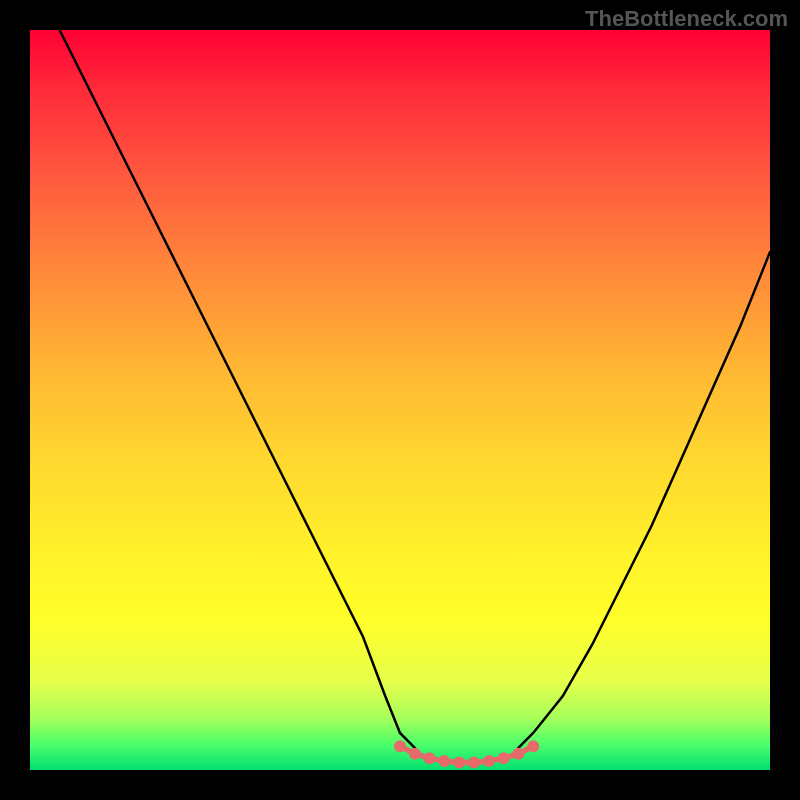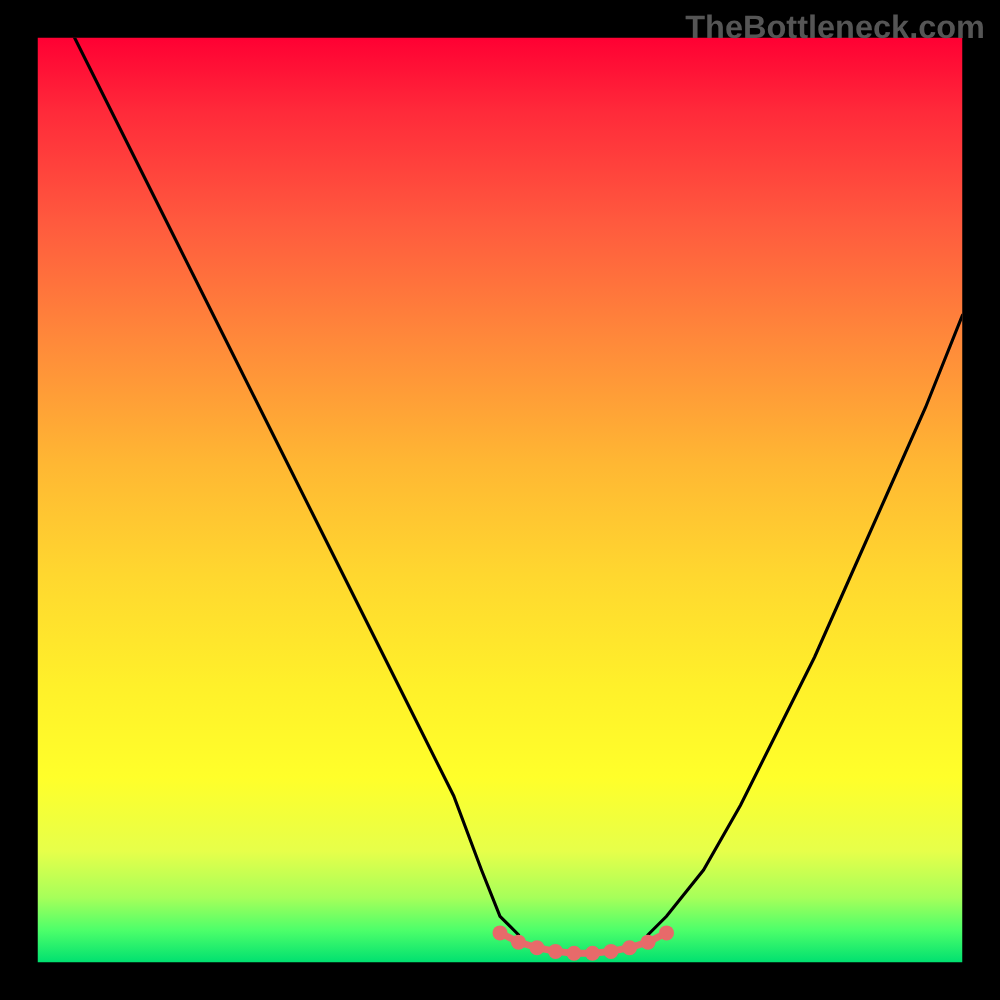--- a/index.html
+++ b/index.html
@@ -9,21 +9,21 @@
     height: 800px;
     position: relative;
     background: #000;
   }
   .watermark {
     position: absolute;
     top: 6px;
     right: 12px;
     color: #555;
     font-family: Arial, Helvetica, sans-serif;
-    font-size: 26px;
+    font-size: 22px;
     font-weight: bold;
     z-index: 20;
   }
   .plot-area {
     position: absolute;
     left: 30px;
     top: 30px;
     width: 740px;
     height: 740px;
     overflow: hidden;

